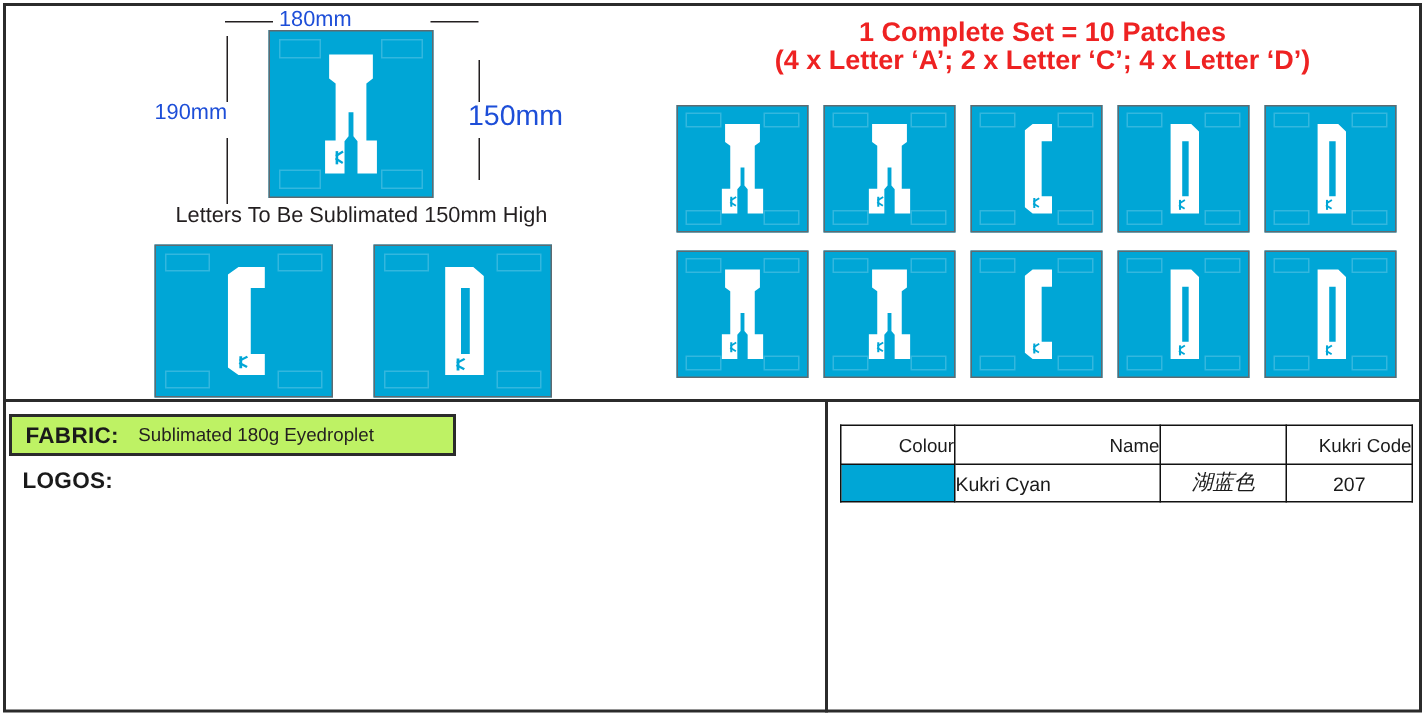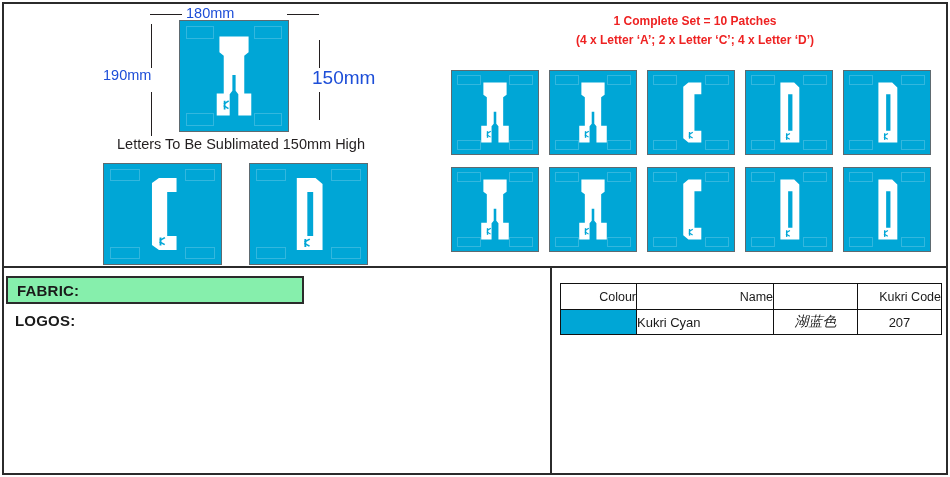--- a/index.html
+++ b/index.html
@@ -82,32 +82,32 @@
     font-size: 14.5px;
     color: #231f20;
     white-space: nowrap;
   }
 
   
   .red-note {
     position: absolute;
     text-align: center;
     color: #ee2222;
-    font-size: 12px;
+    font-size: 18px;
     font-weight: bold;
     line-height: 19px;
     white-space: nowrap;
   }
 
   
   .fabric-box {
     position: absolute;
     border: 2px solid #2b2b2b;
     box-sizing: border-box;
-    background: #86efac;
+    background: #bef264;
     display: flex;
     align-items: center;
   }
   .field-label {
     font-size: 15px;
     font-weight: bold;
     color: #1a1a1a;
     letter-spacing: .2px;
   }
   .field-value {
@@ -383,20 +383,21 @@
             <rect x="46.5" y="75" width="1.6" height="8"></rect>
             <rect x="46.5" y="77" width="5.2" height="1.4" transform="rotate(-32 47 77.5)"></rect>
             <rect x="46.5" y="79" width="5.2" height="1.4" transform="rotate(32 47 79.5)"></rect>
           </g>
         </svg>
       </div>
     </div>
 
   <div class="fabric-box" style="left:6px; top:276px; width:298px; height:28px;">
     <span class="field-label" style="margin-left:9px;">FABRIC:</span>
+    <span class="field-value" style="margin-left:13px;">Sublimated 180g Eyedroplet</span>
   </div>
   <div class="logos-label" style="left:15px; top:312px;">LOGOS:</div>
 
   <table class="colour-table" style="left:560px; top:283px; width:381px;">
     <colgroup>
       <col style="width:76px;">
       <col style="width:137px;">
       <col style="width:84px;">
       <col style="width:84px;">
     </colgroup>

